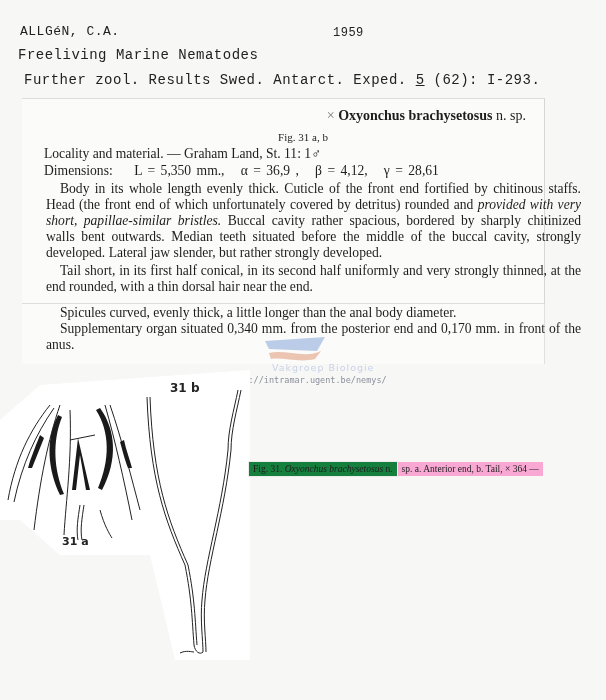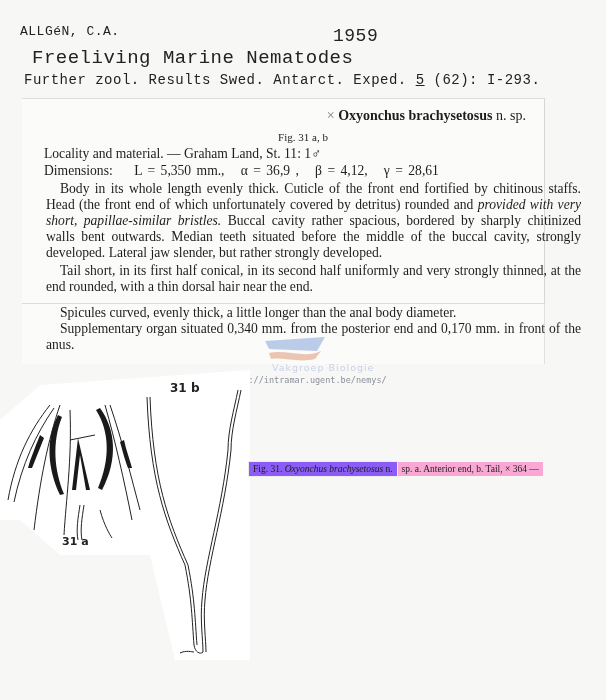--- a/index.html
+++ b/index.html
@@ -1,41 +1,41 @@
 <!DOCTYPE html>
 <html><head>
 <meta charset="utf-8">
 <style>
   html, body { margin:0; padding:0; }
   body { width:606px; height:700px; background:#f7f7f6; position:relative; overflow:hidden; font-family:"Liberation Serif", serif; color:#1d1d1d; }
   .mono { font-family:"Liberation Mono", "DejaVu Sans Mono", monospace; color:#222; position:absolute; letter-spacing:0.5px; }
   .card-head .author { left:20px; top:24px; font-size:13px; }
-  .card-head .year { left:333px; top:26px; font-size:18px; }
-  .card-head .title { left:32px; top:47px; font-size:19px; }
+  .card-head .year { left:333px; top:26px; font-size:12px; }
+  .card-head .title { left:18px; top:47px; font-size:14px; }
   .card-head .ref { left:24px; top:72px; font-size:14px; }
   .ref u { text-decoration:underline; }
   .paste1 { position:absolute; left:22px; top:98px; width:522px; height:205px; background:#fbfbfa; border-top:1px solid #ddd; border-right:1px solid #d6d6d6; }
   .paste2 { position:absolute; left:22px; top:303px; width:522px; height:60px; background:#fbfbfa; border-top:1px solid #ddd; border-right:1px solid #e0e0e0; }
   .txt { position:absolute; font-size:13.6px; line-height:16px; }
   .species { left:0; width:526px; top:108px; text-align:right; font-size:14px; }
   .species b { font-weight:bold; }
   .fig { left:0; width:606px; top:129px; text-align:center; font-size:11px; }
   .locality { left:44px; top:146px; }
   .dims { left:44px; top:163px; word-spacing:2px; }
   .para { left:30px; width:535px; text-align:justify; text-indent:14px;margin-left:16px; }
   .p1 { top:181px; }
   .p2 { top:263px; }
   .p3 { top:305px; }
   .p4 { top:321px; }
   i { font-style:italic; }
   .wm { position:absolute; left:255px; top:335px; width:100px; height:40px; }
   .wm-text { position:absolute; left:272px; top:362px; font-family:"DejaVu Sans", sans-serif; font-size:9.5px; color:#c8d2e6; letter-spacing:1px; }
   .wm-url { position:absolute; left:228px; top:375px; font-family:"DejaVu Sans Mono", monospace; font-size:8.5px; color:#8a8f9a; }
   .caption { position:absolute; left:248px; top:464px; font-size:9.5px; white-space:nowrap; }
-  .caption .box1 { background:#8b5cf6; padding:2px 4px; border:1px solid #ececec; }
+  .caption .box1 { background:#15803d; padding:2px 4px; border:1px solid #ececec; }
   .caption .box2 { background:#f9a8d4; padding:2px 4px; }
   .drawing { position:absolute; left:0; top:360px; }
 </style>
 </head>
 <body>
 
 <div class="card-head">
   <div class="mono author">ALLGéN, C.A.</div>
   <div class="mono year">1959</div>
   <div class="mono title">Freeliving Marine Nematodes</div>

